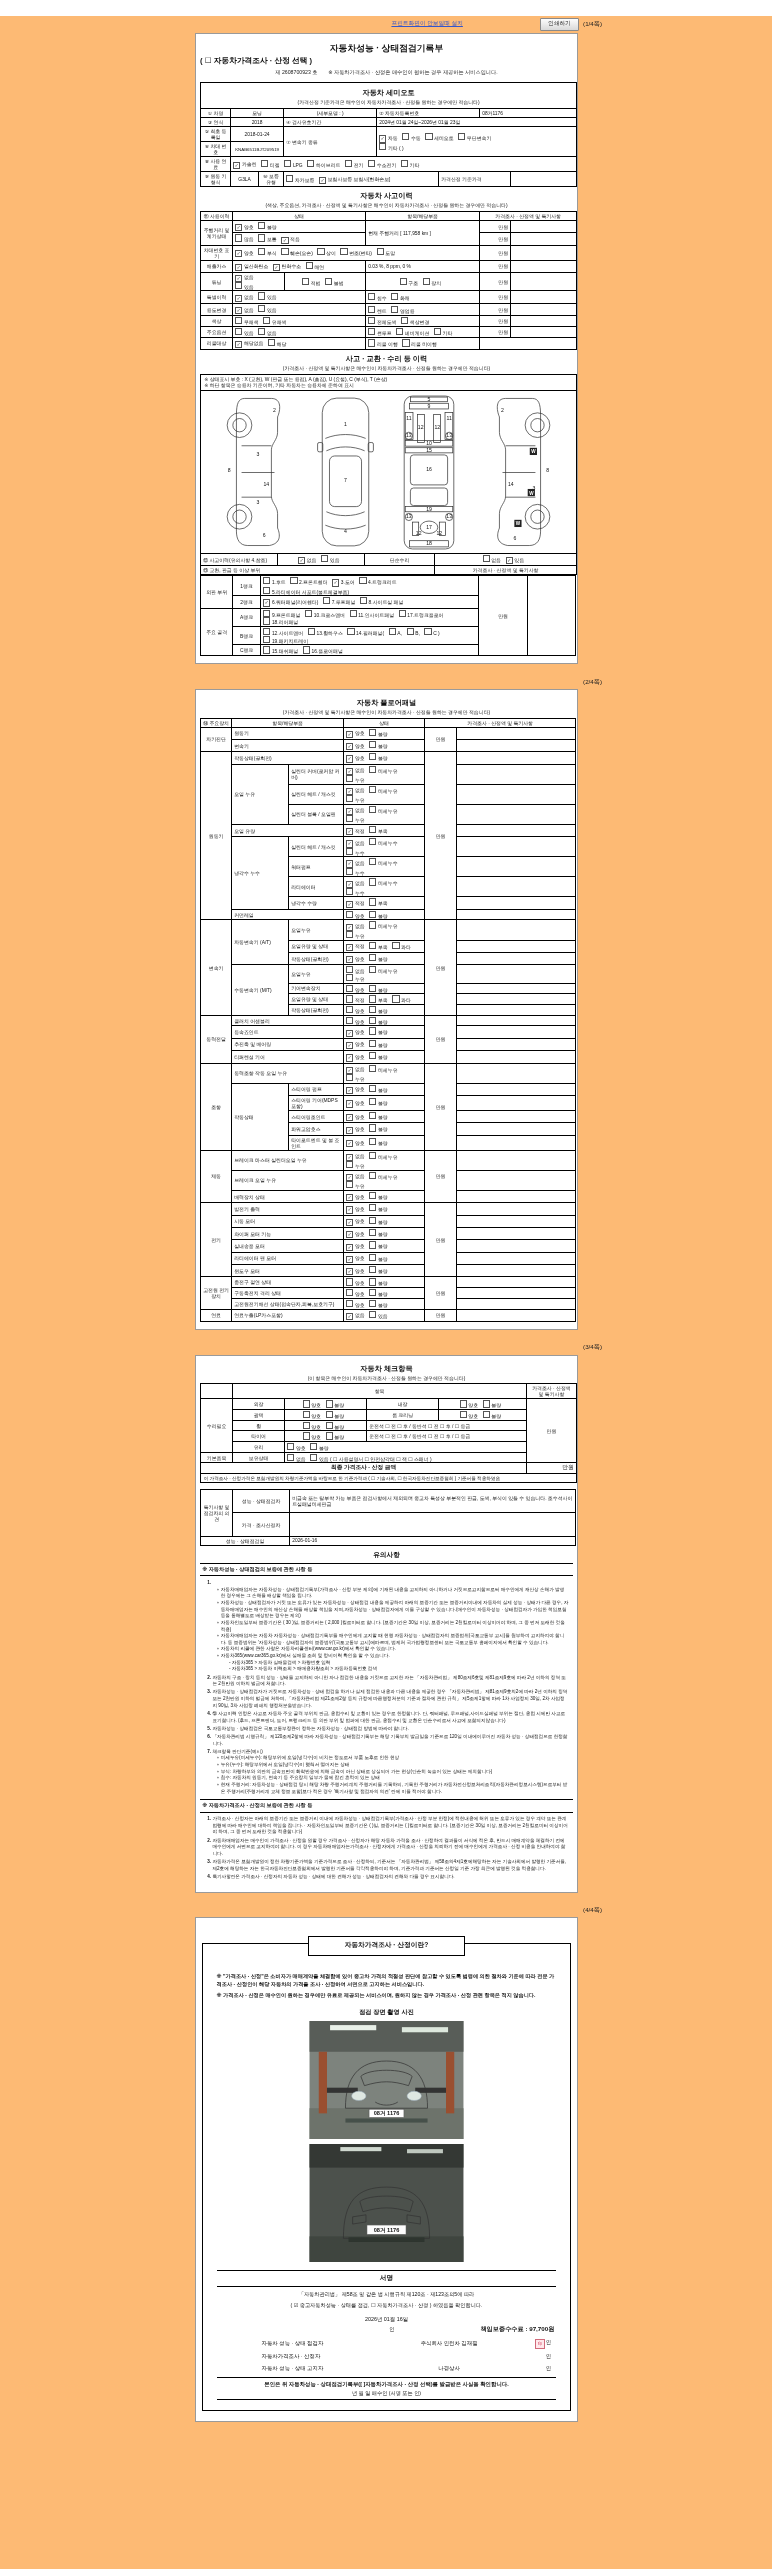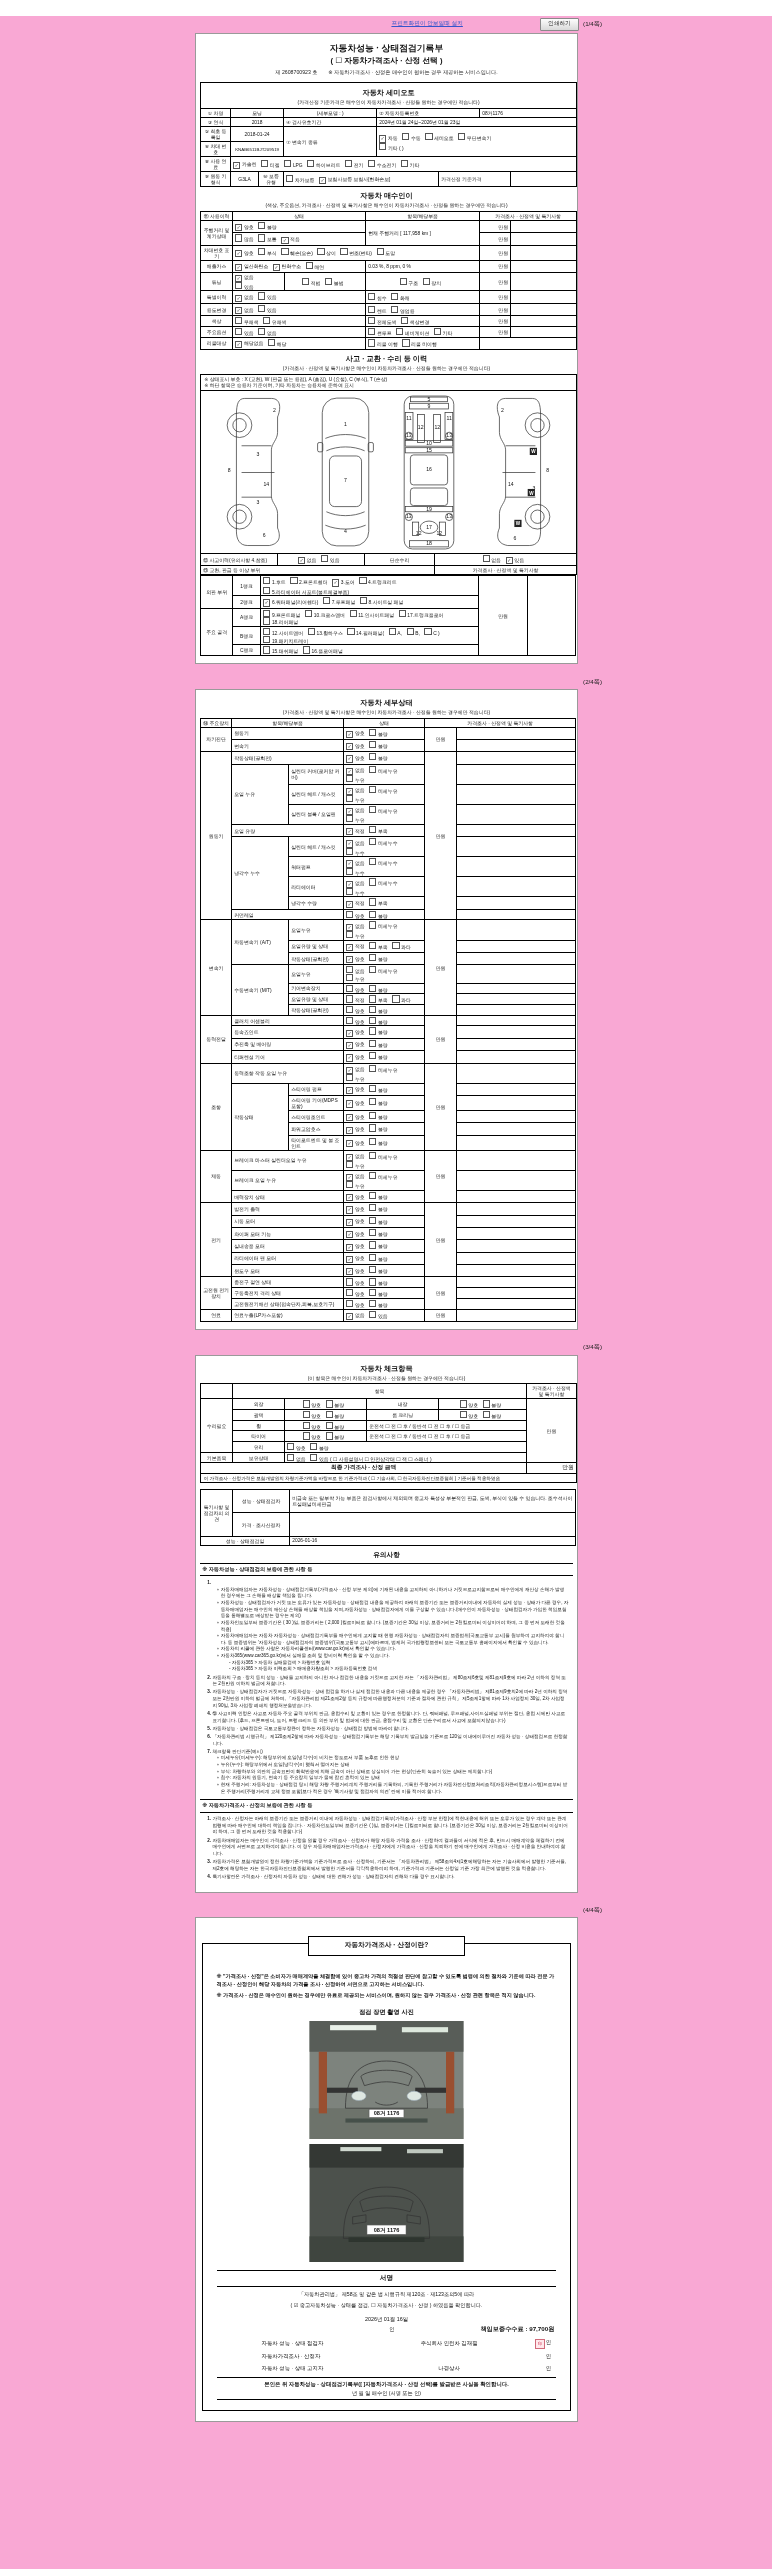--- a/index.html
+++ b/index.html
@@ -1,27 +1,27 @@
 <!DOCTYPE html>
 <html style="font-size:8.2px"><head>
 <meta charset="utf-8">
 <style>
   html,body{margin:0;padding:0;}
   body{width:773px;height:2576px;overflow:hidden;background:#ffffff;
        font-family:"Liberation Sans","DejaVu Sans",sans-serif;color:#111;}
-  .workspace{position:absolute;top:15.5px;left:0;width:773px;height:2553px;background:#f9a8d4;}
+  .workspace{position:absolute;top:15.5px;left:0;width:773px;height:2553px;background:#fdba74;}
   .toolbar{width:408px;margin-left:194px;display:flex;justify-content:flex-end;align-items:center;height:17.5px;}
   .install-link{color:#3355cc;text-decoration:underline;font-size:5.7px;margin-right:77px;cursor:pointer;}
   .print-btn{font-size:5.7px;padding:1.5px 7.2px;background:linear-gradient(#fdfdfd,#d9d9d9);
              border:0.5px solid #8a8a8a;border-radius:1px;cursor:pointer;color:#222;}
   .page-count{font-size:6.2px;color:#222;margin-left:4.1px;}
   .gaplbl{width:408px;margin-left:194px;text-align:right;font-size:6.2px;color:#222;padding:13.4px 0 2.1px;}
   .page{width:383px;margin-left:195px;background:#fff;border:0.5px solid #9a9a9a;padding:4.1px 4.1px 7.2px;box-sizing:border-box;}
   .doc-title{font-size:8.8px;font-weight:bold;text-align:center;margin-top:5.2px;}
-  .doc-sub{font-size:7.7px;font-weight:bold;text-align:center;margin-top:1px;}
+  .doc-sub{font-size:7.7px;font-weight:bold;text-align:left;margin-top:1px;}
   .doc-no-line{font-size:5.2px;text-align:center;margin:3.1px 0 5.2px;color:#222;}
   .doc-no-line .no{margin-right:9.3px;}
   .sec-title{font-size:7.2px;font-weight:bold;text-align:center;padding:4.1px 0 1px;}
   .sec-note{font-size:4.9px;text-align:center;padding-bottom:2.6px;color:#111;}
   table{border-collapse:collapse;width:375px;table-layout:fixed;}
   td,th{border:0.5px solid #000;font-size:4.9px;padding:1px 2.1px;vertical-align:middle;word-break:break-all;}
   th{font-weight:normal;text-align:center;}
   .t-heavy{border:1px solid #000;}
   .lbl{text-align:center;}
   .ctr{text-align:center;}
@@ -139,21 +139,21 @@
         <td class="lbl">⑨ 원동 기형식</td>
         <td class="ctr">G3LA</td>
         <td class="lbl">⑩ 보증 유형</td>
         <td colspan="3"><span class="opt"><span class="cb"></span><span>자가보증</span></span><span class="opt"><span class="cb">✓</span><span>보험사보증 보험사[한화손보]</span></span></td>
         <td colspan="2">가격산정 기준가격</td>
         <td colspan="2"></td>
       </tr>
     </tbody>
       </table>
 
-    <div class="sec-title">자동차 매수인이</div>
+    <div class="sec-title">자동차 사고이력</div>
     <div class="sec-note">(색상, 주요옵션, 가격조사 · 산정액 및 특기사항은 매수인이 자동차가격조사 · 산정을 원하는 경우에만 적습니다)</div>
     <table class="t-heavy">
       <colgroup>
           <col style="width:32px">
           <col style="width:52px">
           <col style="width:29px">
           <col style="width:52px">
           <col style="width:62px">
           <col style="width:52px">
           <col style="width:31px">
@@ -400,21 +400,21 @@
         <td class="lbl">C랭크</td>
         <td><span class="opt"><span class="cb"></span><span>15.대쉬패널</span></span><span class="opt"><span class="cb"></span><span>16.플로어패널</span></span></td>
       </tr>
     </tbody>
       </table>
   </div>
 
   <div class="gaplbl">(2/4쪽)</div>
 
   <div class="page">
-    <div class="sec-title">자동차 세부상태</div>
+    <div class="sec-title">자동차 플로어패널</div>
     <div class="sec-note">(가격조사 · 산정액 및 특기사항은 매수인이 자동차가격조사 · 산정을 원하는 경우에만 적습니다)</div>
     <table class="t-heavy">
       <colgroup>
           <col style="width:31px">
           <col style="width:57px">
           <col style="width:55px">
           <col style="width:81px">
           <col style="width:32px">
           <col style="width:119px">
         </colgroup>

